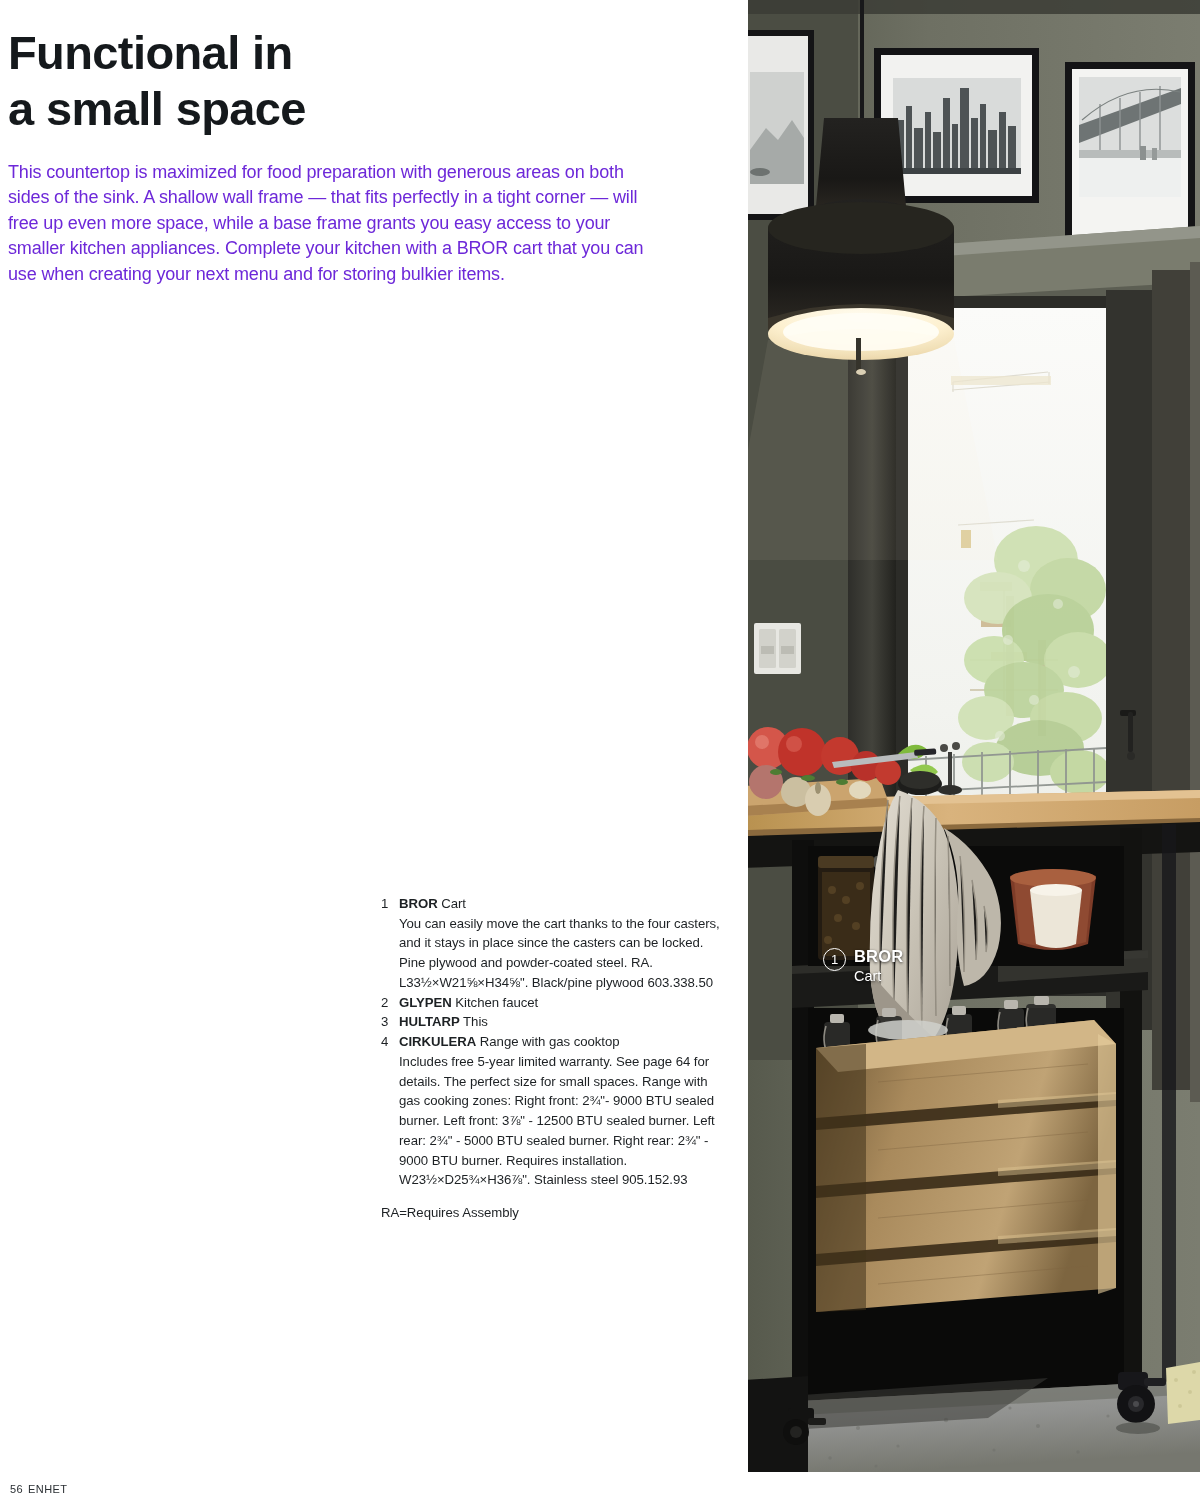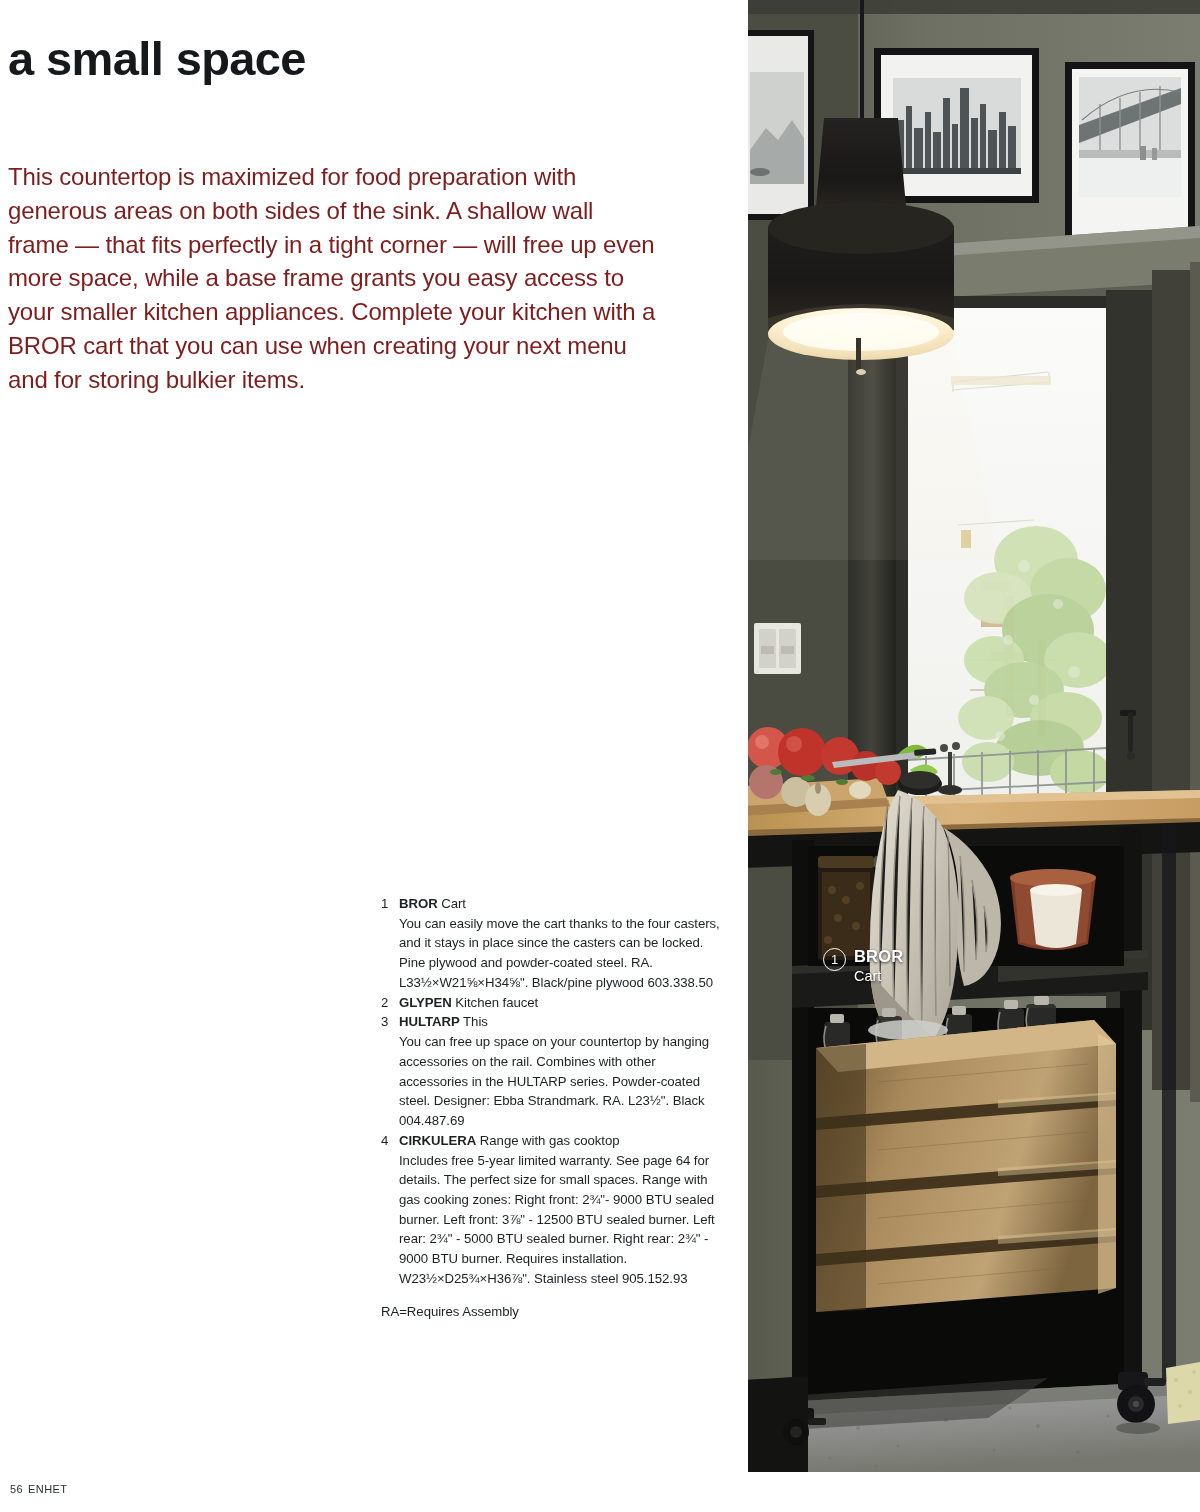--- a/index.html
+++ b/index.html
@@ -16,21 +16,21 @@
   .headline {
     position:absolute; left:8px; top:28px; width:640px;
     font-size:47px; line-height:1.07; font-weight:700;
     letter-spacing:-0.6px; color:#15191c;
     font-family:"Liberation Sans", sans-serif;
   }
   .headline .l2 { display:block;margin-top:6px; }
 
   .intro {
     position:absolute; left:8px; top:160px; width:648px;
-    font-size:24px; line-height:1.41; color:#7f1d1d;
+    font-size:18px; line-height:1.41; color:#6d28d9;
     letter-spacing:-0.15px;
   }
 
   
   .productlist {
     position:absolute; left:381px; top:894px; width:345px;
     font-size:13.2px; line-height:1.495; color:#1d2124;
     letter-spacing:-0.05px;
   }
   .prod { display:flex; align-items:flex-start; }
@@ -71,20 +71,21 @@
   .callout-text { line-height:1.2; }
   .callout-name { font-size:16.5px; font-weight:700; letter-spacing:0.2px; display:block; }
   .callout-kind { font-size:14.5px; font-weight:400; display:block; margin-top:1px; }
 </style>
 </head>
 <body>
 
 <div class="page">
 
   <h1 class="headline">
+    <span>Functional in</span>
     <span class="l2">a small space</span>
   </h1>
 
   <p class="intro">This countertop is maximized for food preparation with generous areas on both sides of the sink. A shallow wall frame — that fits perfectly in a tight corner — will free up even more space, while a base frame grants you easy access to your smaller kitchen appliances. Complete your kitchen with a BROR cart that you can use when creating your next menu and for storing bulkier items.</p>
 
   <div class="productlist">
 
     <div class="prod">
       <span class="prod-num">1</span>
       <span class="prod-body">
@@ -97,21 +98,20 @@
       <span class="prod-num">2</span>
       <span class="prod-body">
         <span class="prod-title"><b>GLYPEN</b> <span>Kitchen faucet</span></span>
       </span>
     </div>
 
     <div class="prod">
       <span class="prod-num">3</span>
       <span class="prod-body">
         <span class="prod-title"><b>HULTARP</b> <span>This</span></span>
-        <span class="prod-desc">You can free up space on your countertop by hanging accessories on the rail. Combines with other accessories in the HULTARP series. Powder-coated steel. Designer: Ebba Strandmark. RA. L23½". Black 004.487.69</span>
       </span>
     </div>
 
     <div class="prod">
       <span class="prod-num">4</span>
       <span class="prod-body">
         <span class="prod-title"><b>CIRKULERA</b> <span>Range with gas cooktop</span></span>
         <span class="prod-desc">Includes free 5-year limited warranty. See page 64 for details. The perfect size for small spaces. Range with gas cooking zones: Right front: 2¾"- 9000 BTU sealed burner. Left front: 3⅞" - 12500 BTU sealed burner. Left rear: 2¾" - 5000 BTU sealed burner. Right rear: 2¾" - 9000 BTU burner. Requires installation. W23½×D25¾×H36⅞". Stainless steel 905.152.93</span>
       </span>
     </div>

